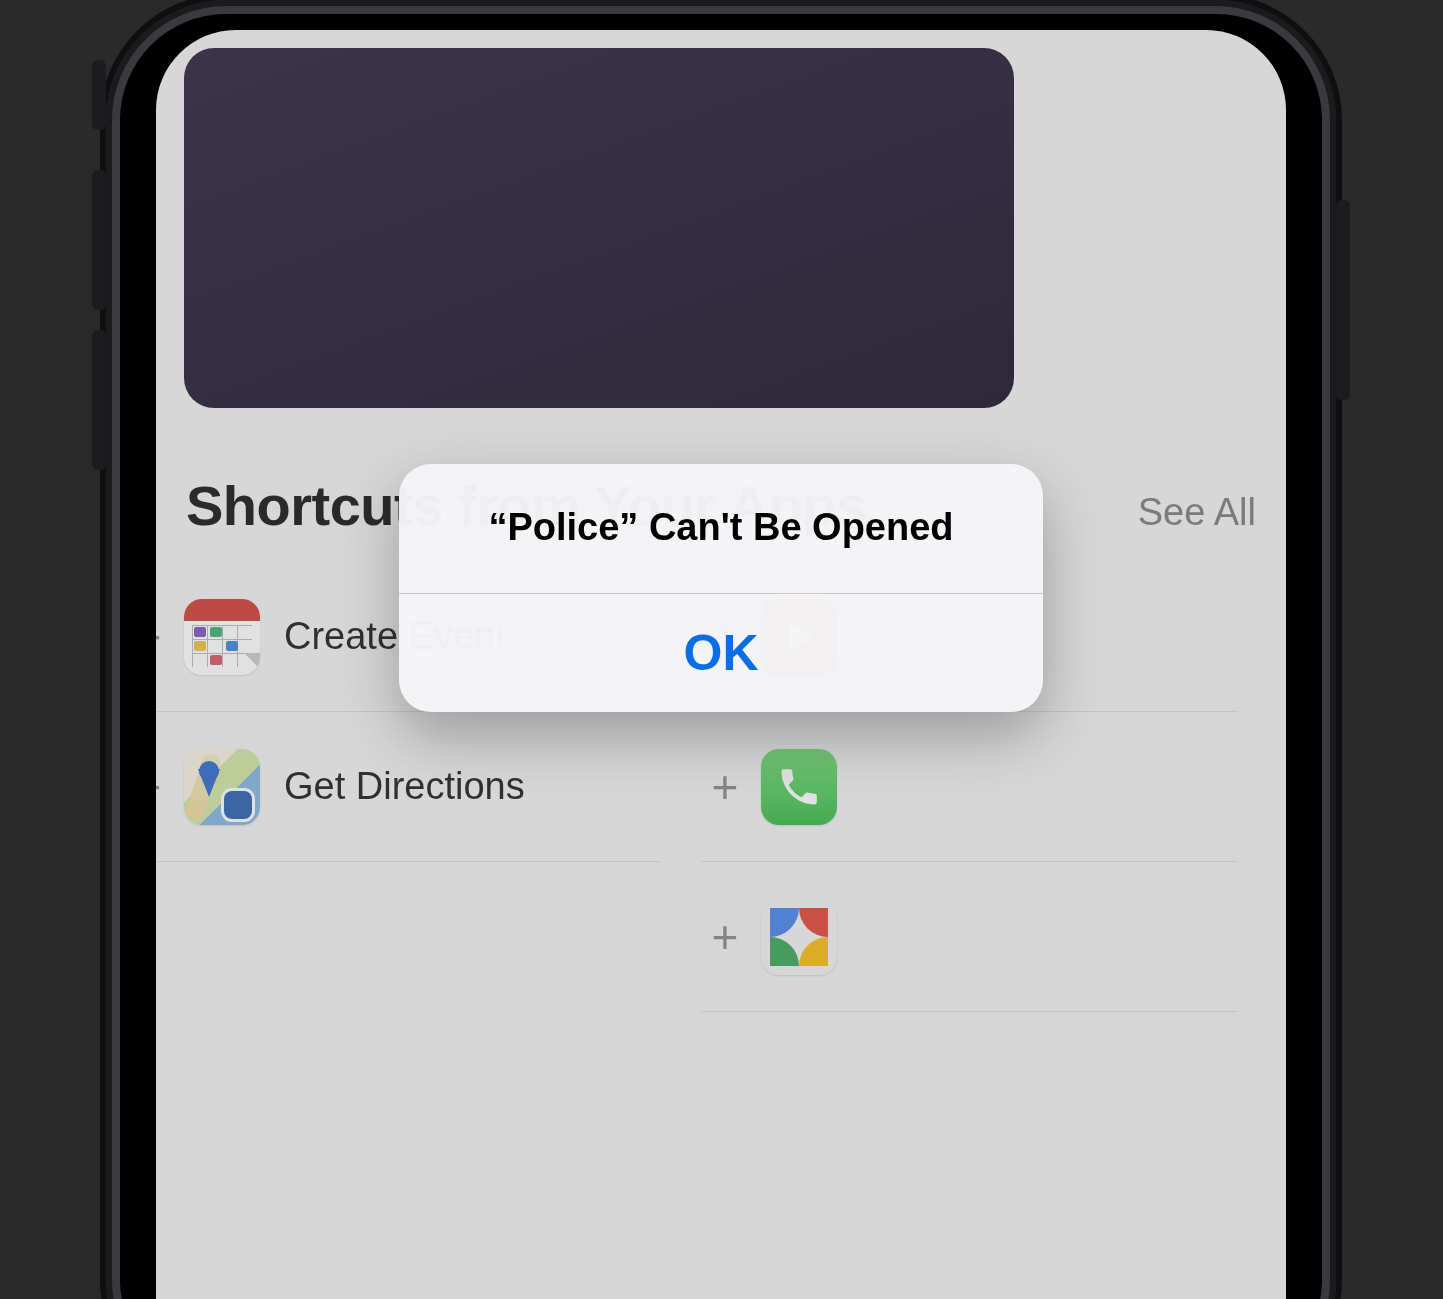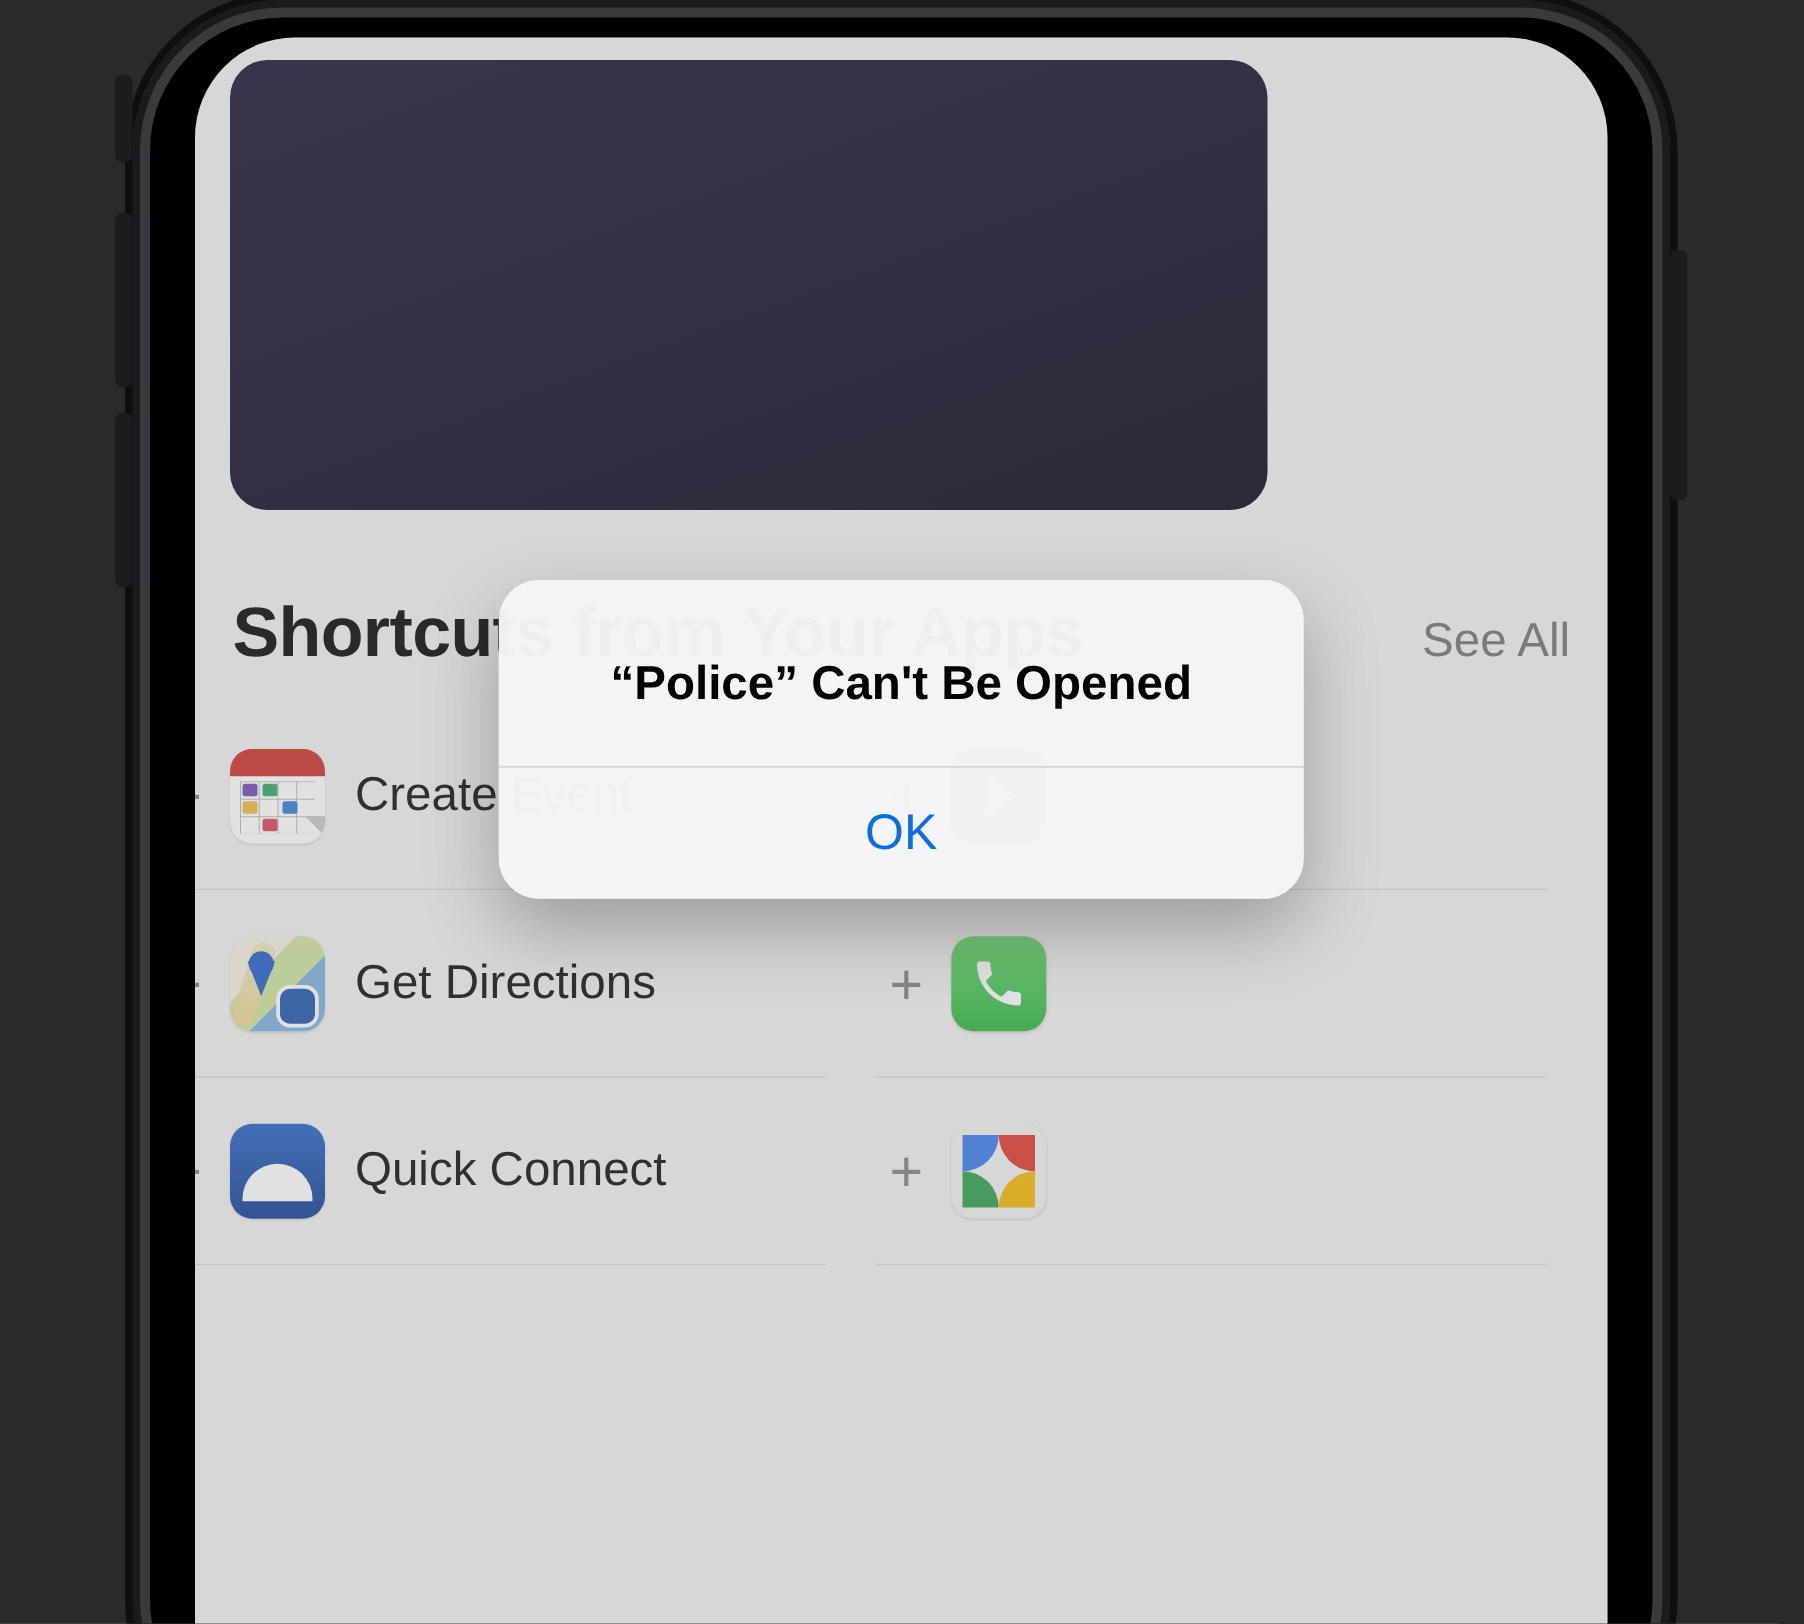--- a/index.html
+++ b/index.html
@@ -205,40 +205,40 @@
     left:50%; top:434px;
     transform:translateX(-50%);
     width: 644px;
     background: rgba(244,244,246,0.98);
     border-radius: 32px;
     box-shadow: 0 24px 60px rgba(0,0,0,0.28);
     overflow:hidden;
     text-align:center;
     -webkit-backdrop-filter: blur(20px);
   }
-  .alert-body { padding: 62px 40px 34px; }
+  .alert-body { padding: 42px 40px 34px; }
   .alert-title {
     font-size: 38px;
     font-weight: 700;
     color:#010101;
     margin-bottom:10px;
   }
   .alert-message {
     font-size: 30px;
     line-height: 1.32;
     font-weight: 500;
     color:#0a0a0a;
   }
   .alert-sep { height:1px; background:#c9c9cc; }
   .alert-ok {
     display:block;
     width:100%;
     padding: 30px 0;
-    font-size: 40px;
-    font-weight: 400;
+    font-size: 50px;
+    font-weight: 700;
     color:#0a6fe6;
     background:transparent;
     border:none;
     cursor:pointer;
   }
 
   
   .crop {
     width:1443px; height:1299px;
     position:relative;
@@ -295,25 +295,20 @@
               </div>
 
               <div class="entry">
                 <div class="plus">+</div>
                 <div class="app-icon ic-maps">
                   <span class="pin"></span>
                 </div>
                 <div class="label">Get Directions</div>
               </div>
 
-              <div class="entry">
-                <div class="plus">+</div>
-                <div class="app-icon ic-nord"></div>
-                <div class="label">Quick Connect</div>
-              </div>
             </div>
 
             <div class="col right">
               <div class="entry">
                 <div class="plus">+</div>
                 <div class="app-icon ic-youtube">
                     <span class="tri"></span>
                   </div>
                 <div class="label"></div>
               </div>

